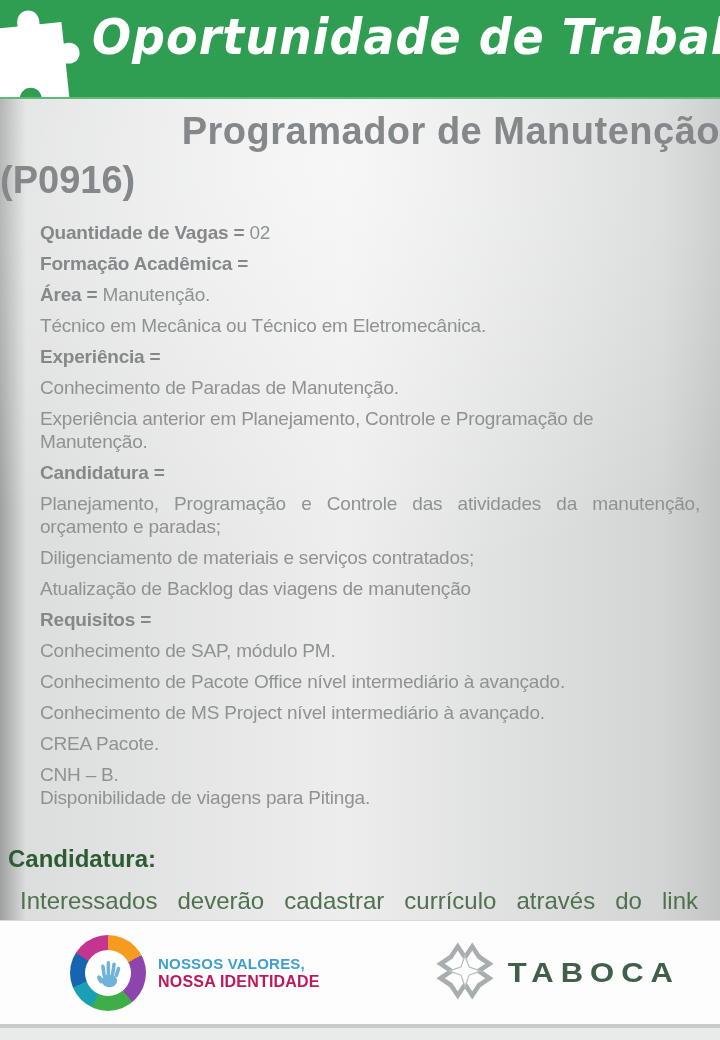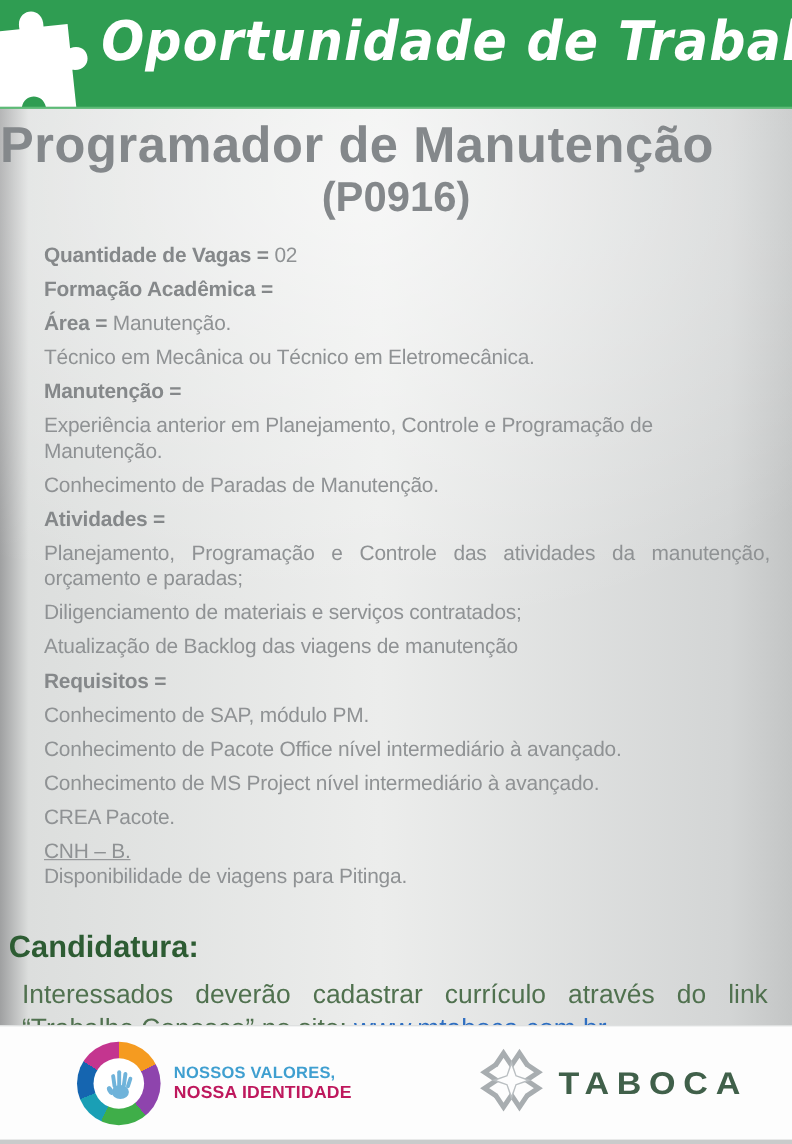--- a/index.html
+++ b/index.html
@@ -21,37 +21,37 @@
     transform:scaleY(1.08);
   }
   
   .body-area{
     position:absolute;top:99px;left:0;right:0;bottom:108px;
     background:
       radial-gradient(ellipse 130% 80% at 45% 8%, rgba(255,255,255,.55), rgba(255,255,255,0) 62%),
       linear-gradient(to right,#9fa0a1 0px,#dcdedd 26px,#ecedec 48%,#d3d5d5 92%,#c3c5c5 100%);
   }
   .job-title{
-    padding-top:8px;text-align:left;color:#84888b;font-weight:bold;
-    font-size:46px;line-height:49px;letter-spacing:.5px;
+    padding-top:8px;text-align:right;color:#84888b;font-weight:bold;
+    font-size:38px;line-height:49px;letter-spacing:.5px;
   }
-  .job-code{text-align:center;color:#84888b;font-weight:bold;font-size:38px;line-height:49px;}
+  .job-code{color:#84888b;font-weight:bold;font-size:38px;line-height:49px;}
   .details{margin-top:16px;padding:0 20px 0 28px;color:#8f9294;font-size:19px;line-height:23px;letter-spacing:-.2px;}
   .details p{margin:0 0 8px 12px;}
   .details p b{color:#85888a;}
   .details p.justify{text-align:justify;}
-  .details p.tight{margin-bottom:0;text-decoration:underline;}
+  .details p.tight{margin-bottom:0;}
   
   .apply{padding:28px 10px 0 8px;}
-  .apply-heading{color:#2d5c33;font-weight:bold;font-size:28px;margin:0 0 0 0;}
+  .apply-heading{color:#2d5c33;font-weight:bold;font-size:24px;margin:0 0 0 0;}
   .apply-text{color:#50714f;font-size:24px;line-height:31px;margin:12px;text-align:justify;}
   .apply-text a{color:#2f6fc1;text-decoration:underline;}
   
   .footer{
-    position:absolute;left:0;bottom:0;width:720px;height:108px;background:#fdfdfd;
+    position:absolute;left:0;bottom:12px;width:720px;height:108px;background:#fdfdfd;
     border-top:1px solid #d8dada;border-bottom:4px solid #c9cbcb;
     display:flex;align-items:center;justify-content:space-between;
     padding:0 40px 0 70px;box-sizing:border-box;
   }
   .values-logo{display:flex;align-items:center;gap:12px;}
   .ring{
     width:76px;height:76px;border-radius:50%;position:relative;
     background:conic-gradient(#f59b20 0deg 62deg,#8e44ad 62deg 140deg,#3fae49 140deg 205deg,#1a9fb5 205deg 248deg,#1565b0 248deg 302deg,#c4358f 302deg 360deg);
   }
   .ring-center{
@@ -84,24 +84,24 @@
   <div class="body-area">
 
     <div class="job-title">Programador de Manutenção</div>
     <div class="job-code">(P0916)</div>
 
     <div class="details">
       <p><b>Quantidade  de Vagas = </b><span>02</span></p>
       <p><b>Formação Acadêmica = </b><span></span></p>
       <p><b>Área = </b><span>Manutenção.</span></p>
       <p><b></b><span>Técnico em Mecânica ou Técnico em Eletromecânica.</span></p>
-      <p><b>Manutenção = </b><span></span></p>
+      <p><b>Experiência = </b><span></span></p>
+      <p><b></b><span>Conhecimento de Paradas de Manutenção.</span></p>
       <p><b></b><span>Experiência anterior em Planejamento, Controle e Programação de Manutenção.</span></p>
-      <p><b></b><span>Conhecimento de Paradas de Manutenção.</span></p>
-      <p><b>Atividades = </b><span></span></p>
+      <p><b>Candidatura = </b><span></span></p>
       <p class="justify"><b></b><span>Planejamento, Programação e Controle das atividades da manutenção, orçamento e paradas;</span></p>
       <p><b></b><span>Diligenciamento de materiais e serviços contratados;</span></p>
       <p><b></b><span>Atualização de Backlog das viagens de manutenção</span></p>
       <p><b>Requisitos = </b><span></span></p>
       <p><b></b><span>Conhecimento de SAP, módulo PM.</span></p>
       <p><b></b><span>Conhecimento de Pacote Office nível intermediário à avançado.</span></p>
       <p><b></b><span>Conhecimento de MS Project nível intermediário à avançado.</span></p>
       <p><b></b><span>CREA Pacote.</span></p>
       <p class="tight"><b></b><span>CNH – B.</span></p>
       <p><b></b><span>Disponibilidade de viagens para Pitinga.</span></p>

